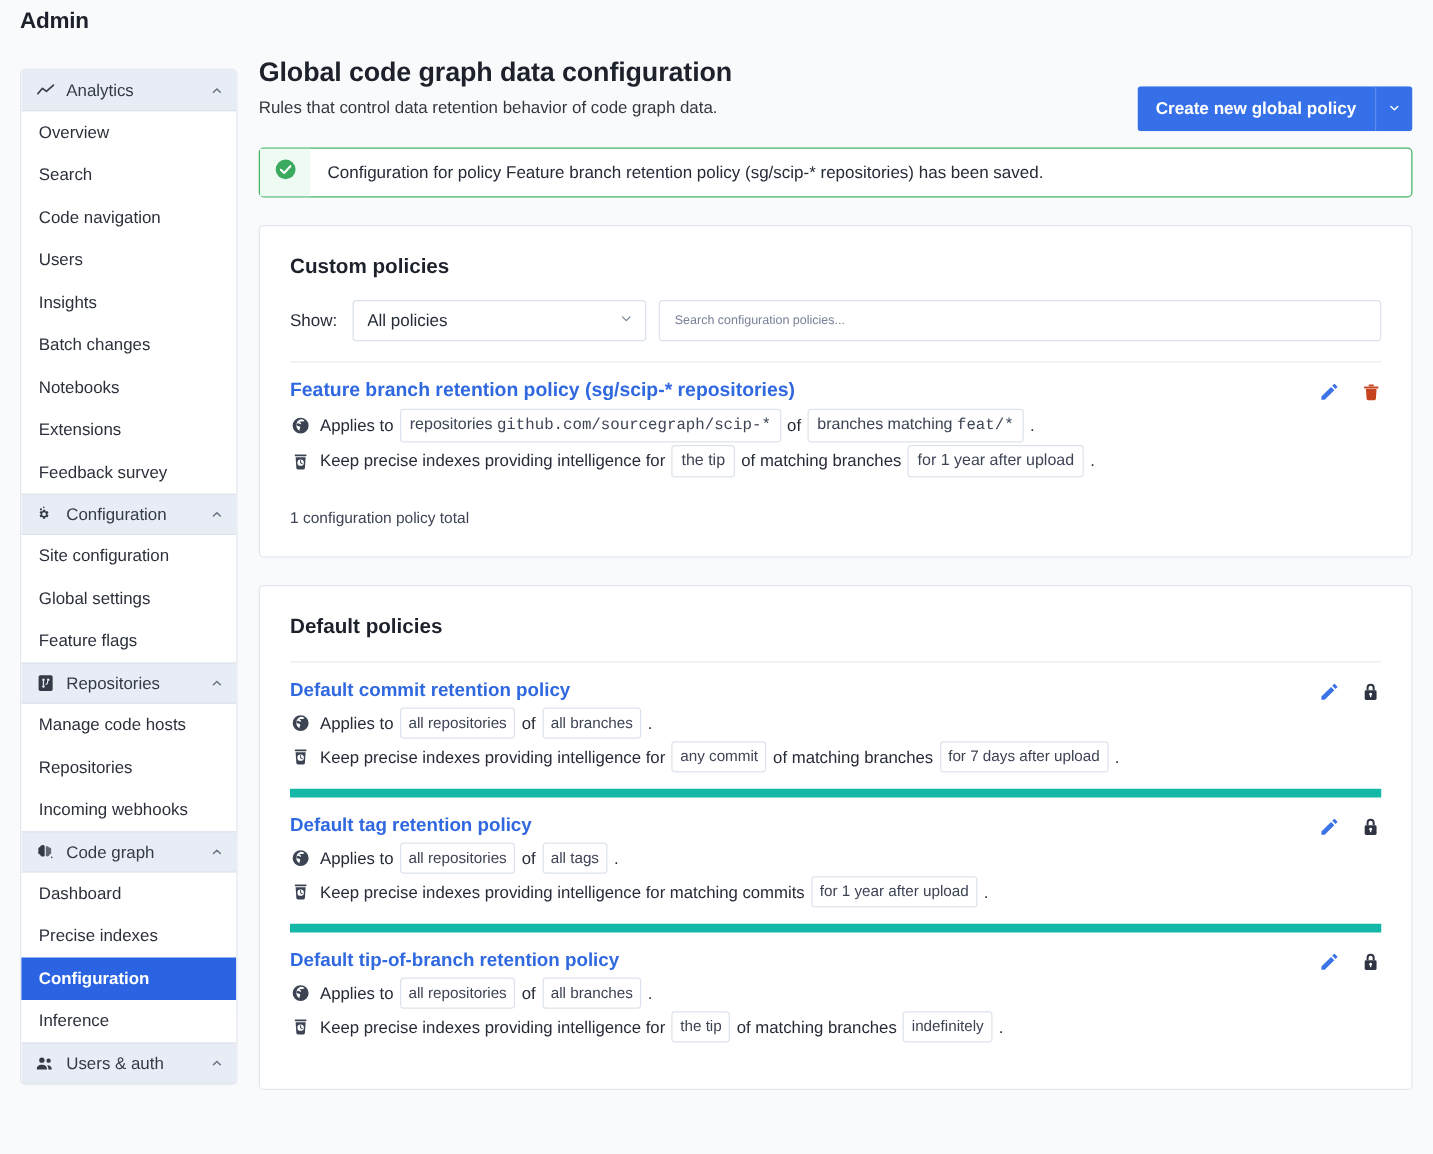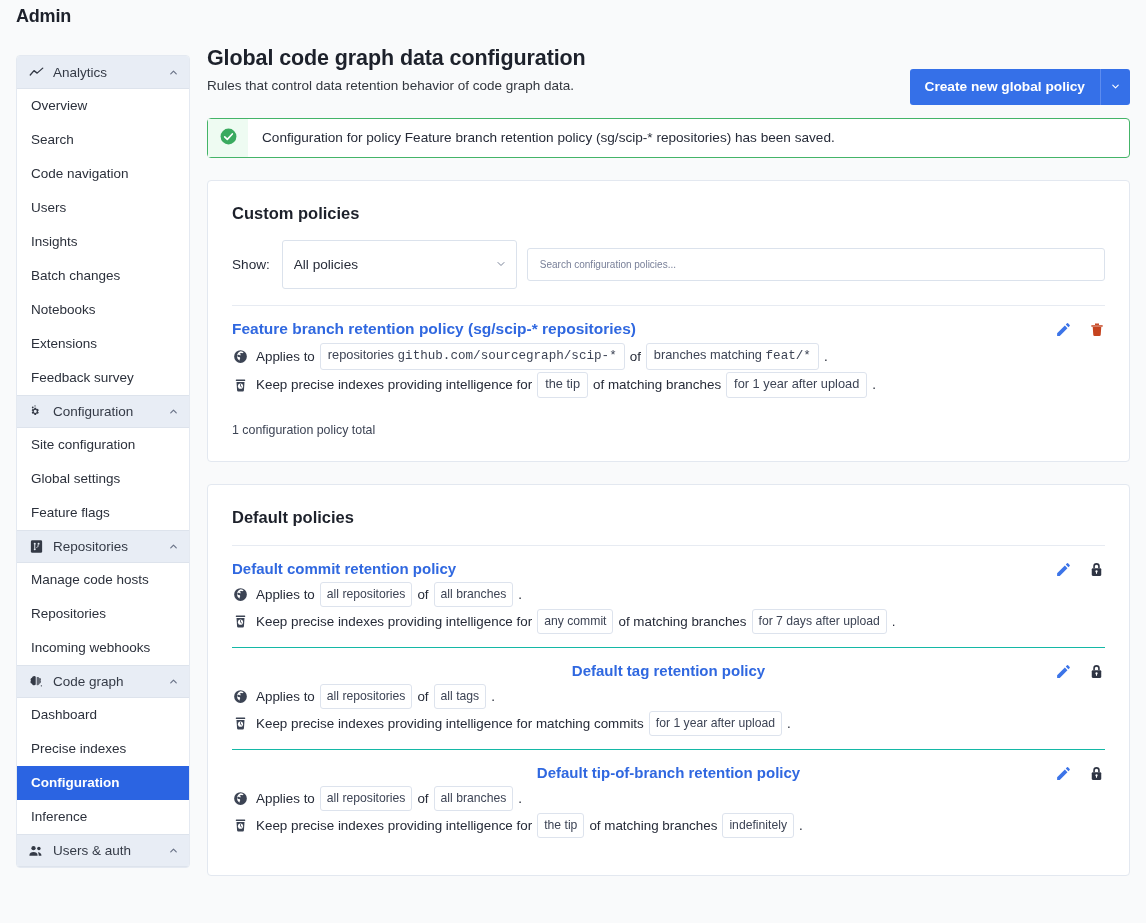--- a/index.html
+++ b/index.html
@@ -170,21 +170,21 @@
   }
   .filter-label {
     font-size: 13.6px;
     color: #262b38;
     margin-right: 2px;
   }
   .select-wrap { position: relative; }
   .sel {
     -webkit-appearance: none; appearance: none;
     width: 235px;
-    height: 49px;
+    height: 33px;
     border: 1px solid #dbe2ec;
     border-radius: 3px;
     background: #fff;
     font-family: inherit;
     font-size: 13.6px;
     color: #262b38;
     padding: 0 44px 0 11px;
     cursor: pointer;
   }
   .sel-caret {
@@ -210,21 +210,21 @@
     border: none;
     border-top: 1px solid #e7ebf2;
     margin: 0;
   }
 
   
   .policy {
     padding: 14px 0 13px 0;
     position: relative;
   }
-  .policy + .policy { border-top: 1px solid #14b8a6; text-align: center; }
+  .policy + .policy { border-top: 7px solid #14b8a6; }
   .policy-name {
     font-size: 15.5px;
     font-weight: 700;
     color: #3068e0;
     text-decoration: none;
     cursor: pointer;
     display: inline-block;
     margin-bottom: 3px;
   }
   .policy-name.small { font-size: 15px; }

